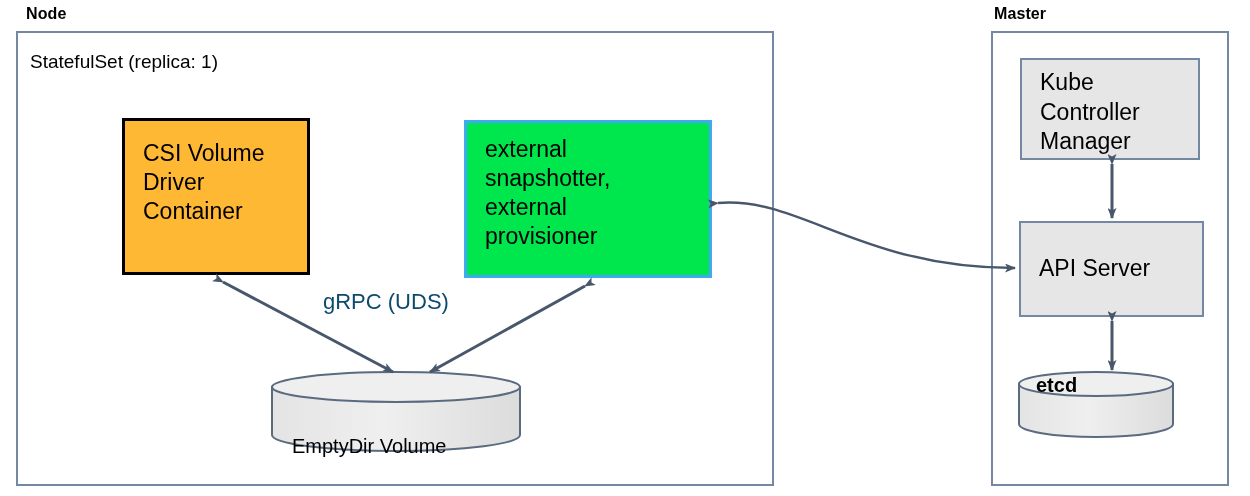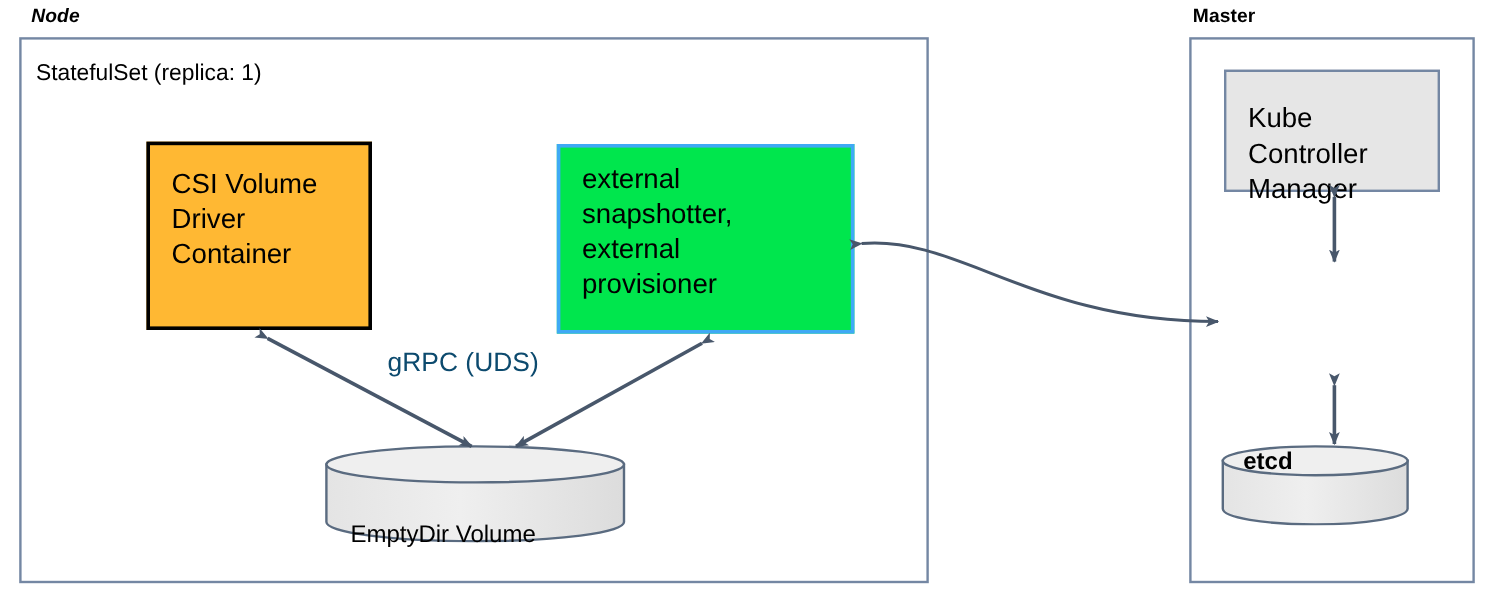--- a/index.html
+++ b/index.html
@@ -72,21 +72,21 @@
     padding: 12px 16px 0 18px;
   }
 
   
   .box-grey {
     background: #e6e6e6;
     border: 2px solid #7487a3;
     padding-left: 18px;
   }
   .box-grey .box-text { font-size: 23px; line-height: 1.29; }
-  .box-kcm { padding-top: 24px; }
+  .box-kcm { padding-top: 8px; }
   .box-api { display: flex; align-items: center; }
 
   
   .cyl {
     position: absolute;
   }
   .cyl-label {
     position: absolute;
     font-size: 20px;
     color: #000000;
@@ -110,21 +110,21 @@
     width: 1250px;
     height: 496px;
     pointer-events: none;
   }
 </style>
 </head>
 <body>
 
 <div id="canvas">
 
-  <div class="group-label" style="left:26px; top:6px;font-style:italic;">Node</div>
+  <div class="group-label" style="left:26px; top:6px;">Node</div>
 
   <div class="group-label" style="left:994px; top:6px;">Master</div>
 
   <div class="frame" style="left:16px; top:31px; width:758px; height:455px;"></div>
 
   <div class="frame-title" style="left:30px; top:52px;">StatefulSet (replica: 1)</div>
 
   <div class="frame" style="left:991px; top:31px; width:238px; height:455px;"></div>
 
   <div class="box box-csi" style="left:122px; top:118px; width:188px; height:157px;">
@@ -156,20 +156,23 @@
   <div class="cyl-label" style="left:292px; top:412px;margin-top:24px;">EmptyDir Volume</div>
 
   <div class="edge-label" style="left:323px; top:291px;">gRPC (UDS)</div>
 
   <div class="box box-grey box-kcm" style="left:1020px; top:58px; width:180px; height:102px;">
     <span class="box-text">Kube
 Controller
 Manager</span>
   </div>
 
+  <div class="box box-grey box-api" style="left:1019px; top:221px; width:185px; height:96px;">
+    <span class="box-text">API Server</span>
+  </div>
 
   <div class="cyl" style="left:1017px; top:370px; width:158px; height:68px;">
     <svg width="158" height="68" viewBox="0 0 158 68">
       <defs>
         <linearGradient id="cylGradB" x1="0" y1="0" x2="1" y2="0">
           <stop offset="0%" stop-color="#e4e4e4"></stop>
           <stop offset="45%" stop-color="#efefef"></stop>
           <stop offset="100%" stop-color="#dcdcdc"></stop>
         </linearGradient>
       </defs>

